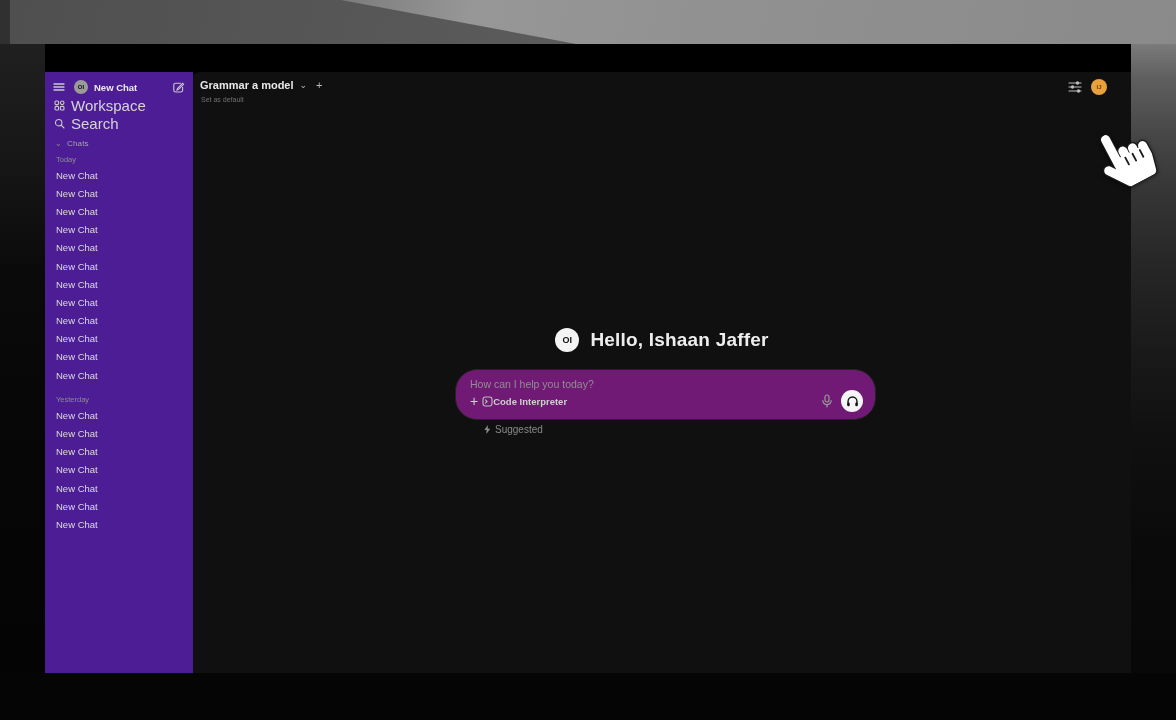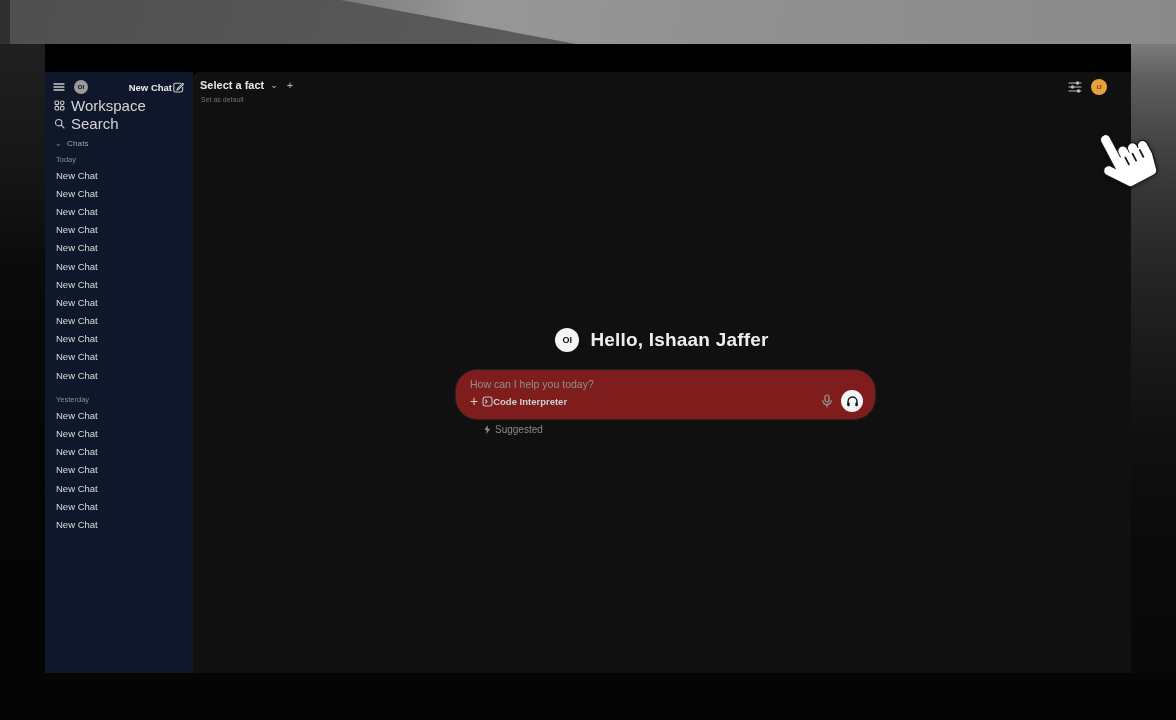--- a/index.html
+++ b/index.html
@@ -20,21 +20,21 @@
     background:linear-gradient(to bottom,#7b7b7b 0%,#5f5f5f 5%,#484848 13%,#353535 22%,#272727 32%,#1a1a1a 45%,#101010 58%,#0a0a0a 75%,#070707 100%); }
   .desk-bottom { position:absolute; left:0; top:673px; width:1176px; height:47px; background:#050505; }
 
   
   .window { position:absolute; left:45px; top:44px; width:1086px; height:629px;
             background:#000; display:flex; flex-direction:column; }
   .win-top { height:28px; background:#000; flex:0 0 auto; }
   .win-body { flex:1; display:flex; min-height:0; }
 
   
-  .sidebar { width:148px; flex:0 0 148px; background:#0f172a; color:#d9d9d9; overflow:hidden;text-align:right; }
+  .sidebar { width:148px; flex:0 0 148px; background:#4c1d95; color:#d9d9d9; overflow:hidden; }
   .sb-header { display:flex; align-items:center; height:18px; margin-top:6px; padding:0 8px; }
   .sb-header .burger { margin-right:9px; cursor:pointer; display:flex; }
   .sb-logo { width:14px; height:14px; border-radius:50%; background:#9a9a9a; color:#0c0c0c;
              font-size:6px; font-weight:bold; display:flex; align-items:center; justify-content:center; letter-spacing:.2px; }
   .sb-title { font-size:9.5px; font-weight:bold; color:#ececec; margin-left:6px; flex:1; }
   .nav-row { display:flex; align-items:center; height:18px; padding:0 9px; font-size:15px;
              font-weight:500; color:#d5d5d5; cursor:pointer; }
   .nav-row svg { margin-right:6px; }
   .chats-head { display:flex; align-items:center; height:14px; margin-top:4px; padding:0 10px;
                 font-size:8px; color:#a5a5a5; letter-spacing:.2px; cursor:pointer; }
@@ -57,21 +57,21 @@
   .avatar { width:16px; height:16px; border-radius:50%; background:#e9a13b; color:#6b4410;
             font-size:6px; font-weight:bold; display:flex; align-items:center; justify-content:center; cursor:pointer; }
 
   .greeting { position:absolute; left:0; top:256px; width:100%; display:flex;
               align-items:center; justify-content:center; gap:11px; }
   .greet-logo { width:24px; height:24px; border-radius:50%; background:#f4f4f4; color:#111;
                 font-size:9px; font-weight:bold; display:flex; align-items:center; justify-content:center; }
   .greet-text { font-size:19px; font-weight:600; color:#ededed; letter-spacing:.2px; }
 
   .input-box { position:absolute; left:262px; top:297px; width:421px; height:51px;
-               background:#7f1d1d; border:1px solid #232323; border-radius:22px;
+               background:#701a75; border:1px solid #232323; border-radius:22px;
                padding:8px 12px 7px 14px; display:flex; flex-direction:column; justify-content:space-between; cursor:text; }
   .placeholder { font-size:10.5px; color:#8f8f8f; }
   .input-row { display:flex; align-items:center; }
   .plus-btn { font-size:14px; color:#cfcfcf; line-height:1; cursor:pointer; }
   .ci-btn { display:flex; align-items:center; margin-left:4px; cursor:pointer; }
   .ci-label { font-size:9.5px; font-weight:bold; color:#cfcfcf; }
   .input-right { margin-left:auto; display:flex; align-items:center; gap:8px; }
   .mic-btn { display:flex; cursor:pointer; }
   .hp-btn { width:22px; height:22px; border-radius:50%; background:#f5f5f5; display:flex;
             align-items:center; justify-content:center; cursor:pointer; }
@@ -173,21 +173,21 @@
             <div class="chat-item">New Chat</div>
             <div class="chat-item">New Chat</div>
             <div class="chat-item">New Chat</div>
           </div>
 
       </div>
 
       <div class="main">
 
         <div class="model-row">
-          <span class="model-label">Select a fact</span>
+          <span class="model-label">Grammar a model</span>
           <span class="model-chev">⌄</span>
           <span class="model-add">+</span>
         </div>
         <div class="set-default">Set as default</div>
 
         <div class="top-icons">
           <span style="display:flex;cursor:pointer;">
             <svg width="14" height="12" viewBox="0 0 14 12">
                 <g stroke="#bdbdbd" stroke-width="1.2" stroke-linecap="round">
                   <line x1="1" y1="2" x2="13" y2="2"></line>

